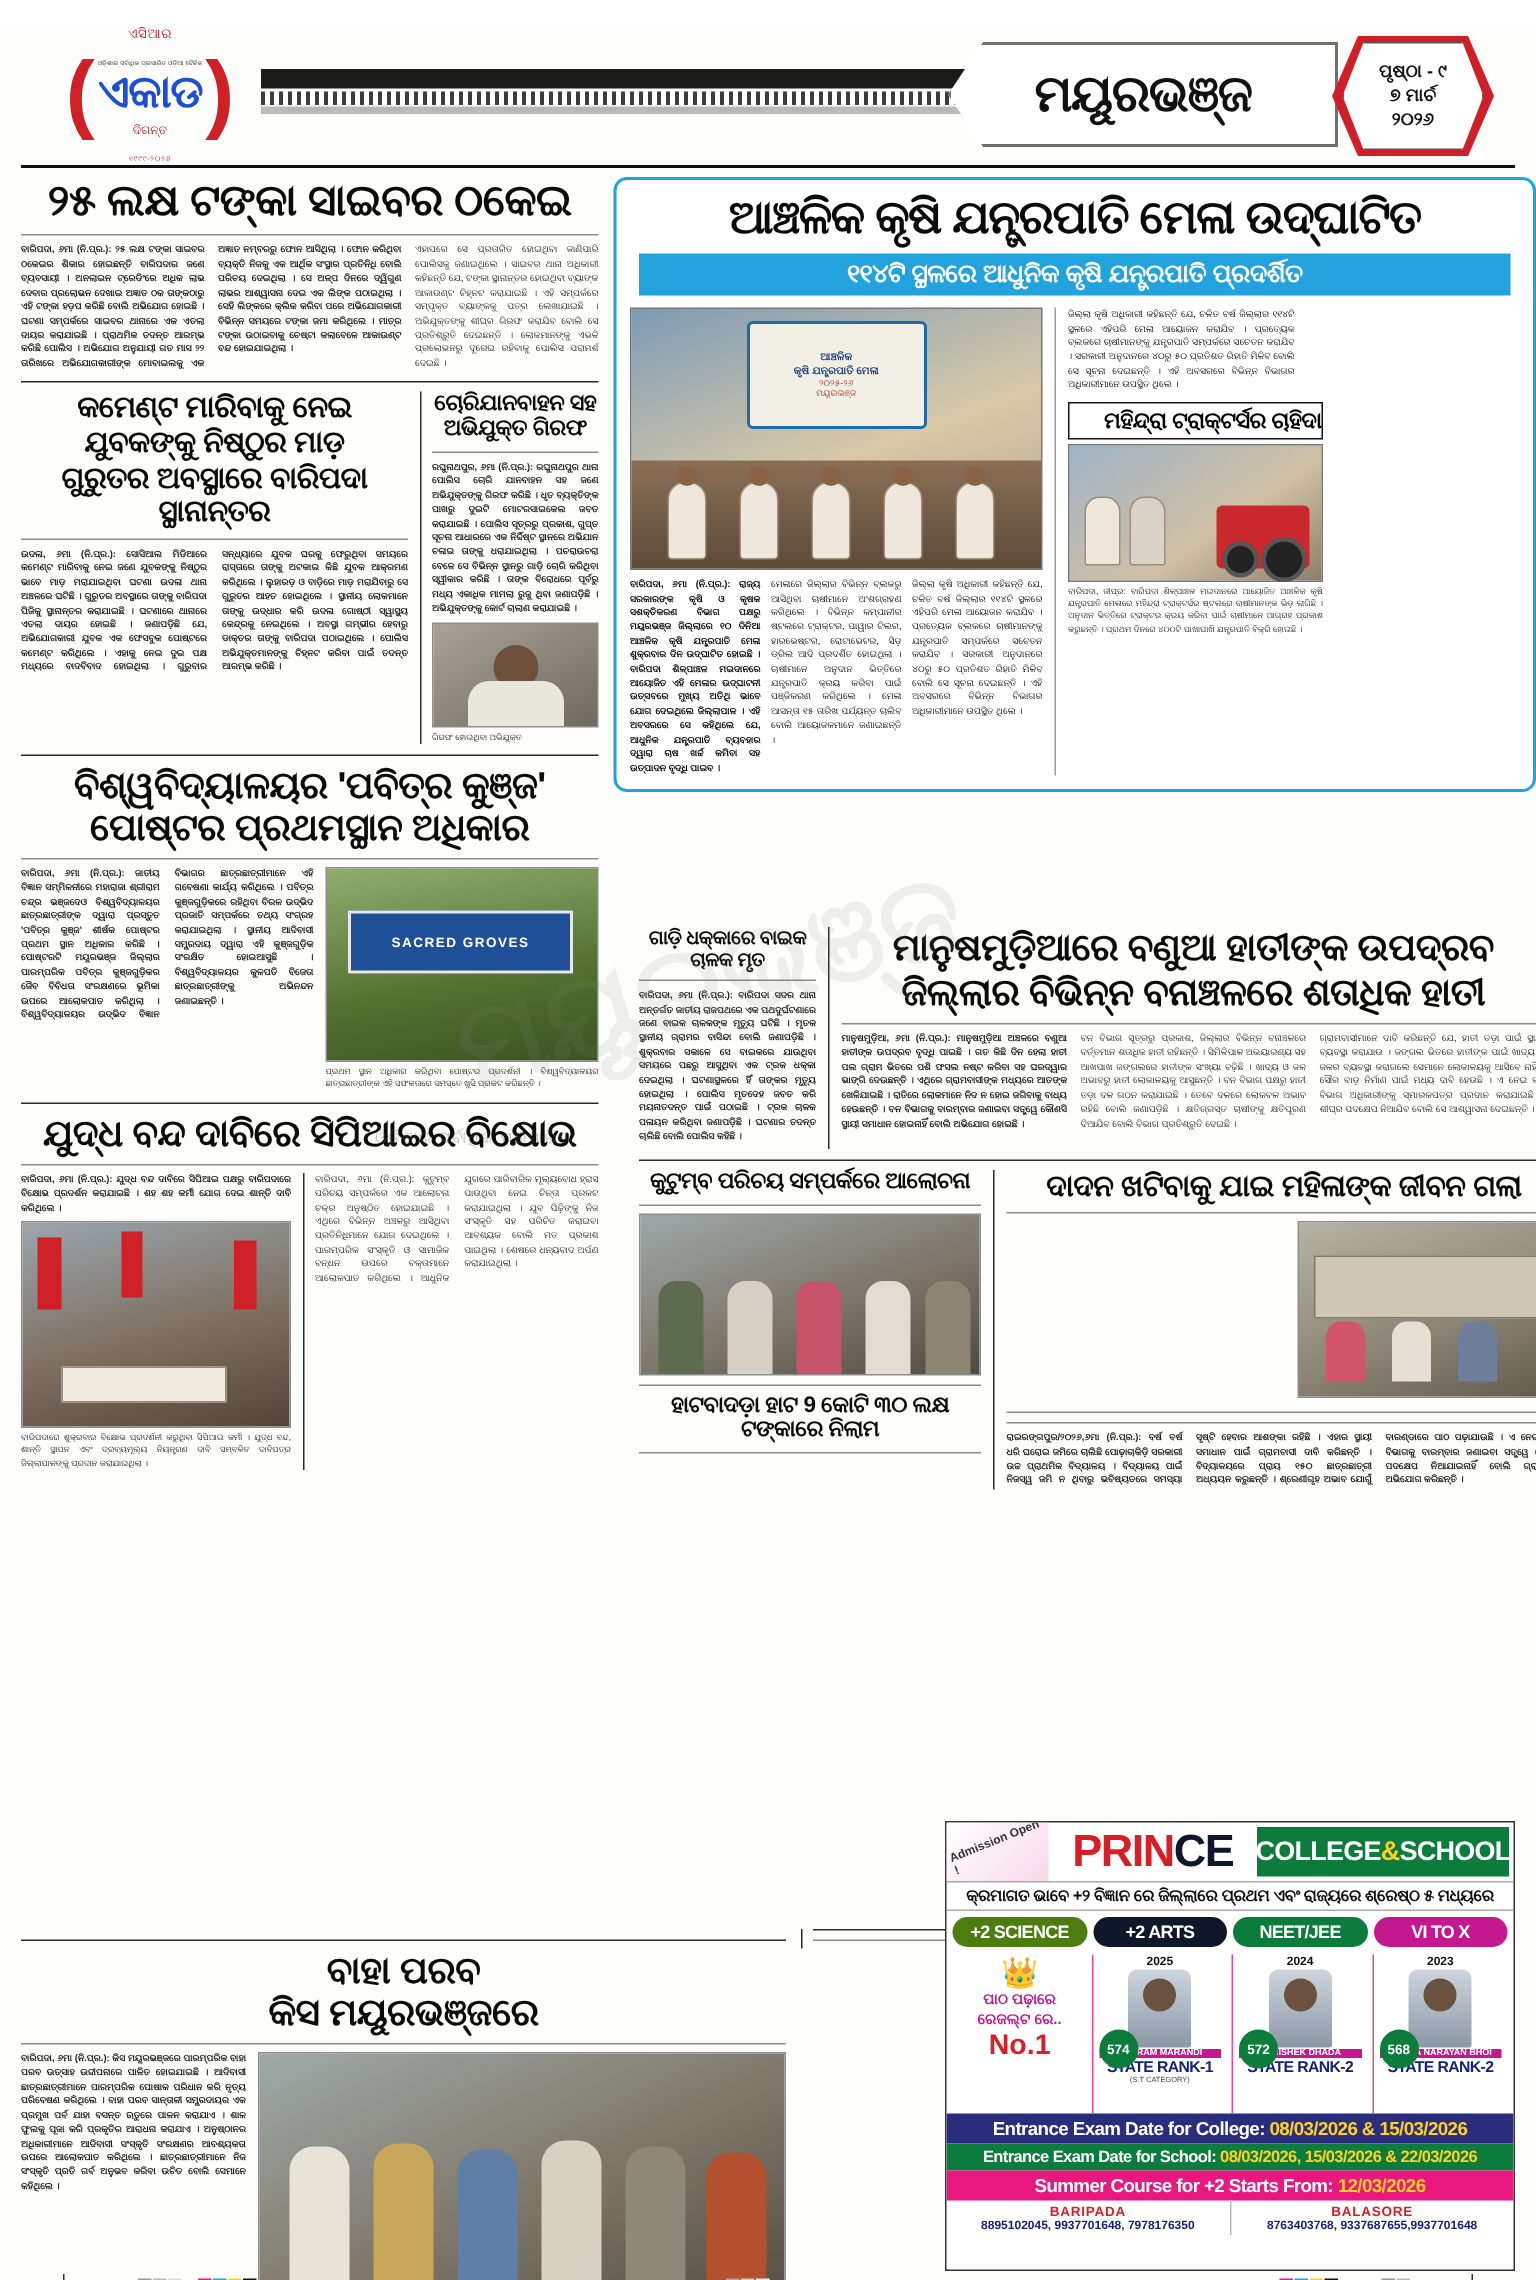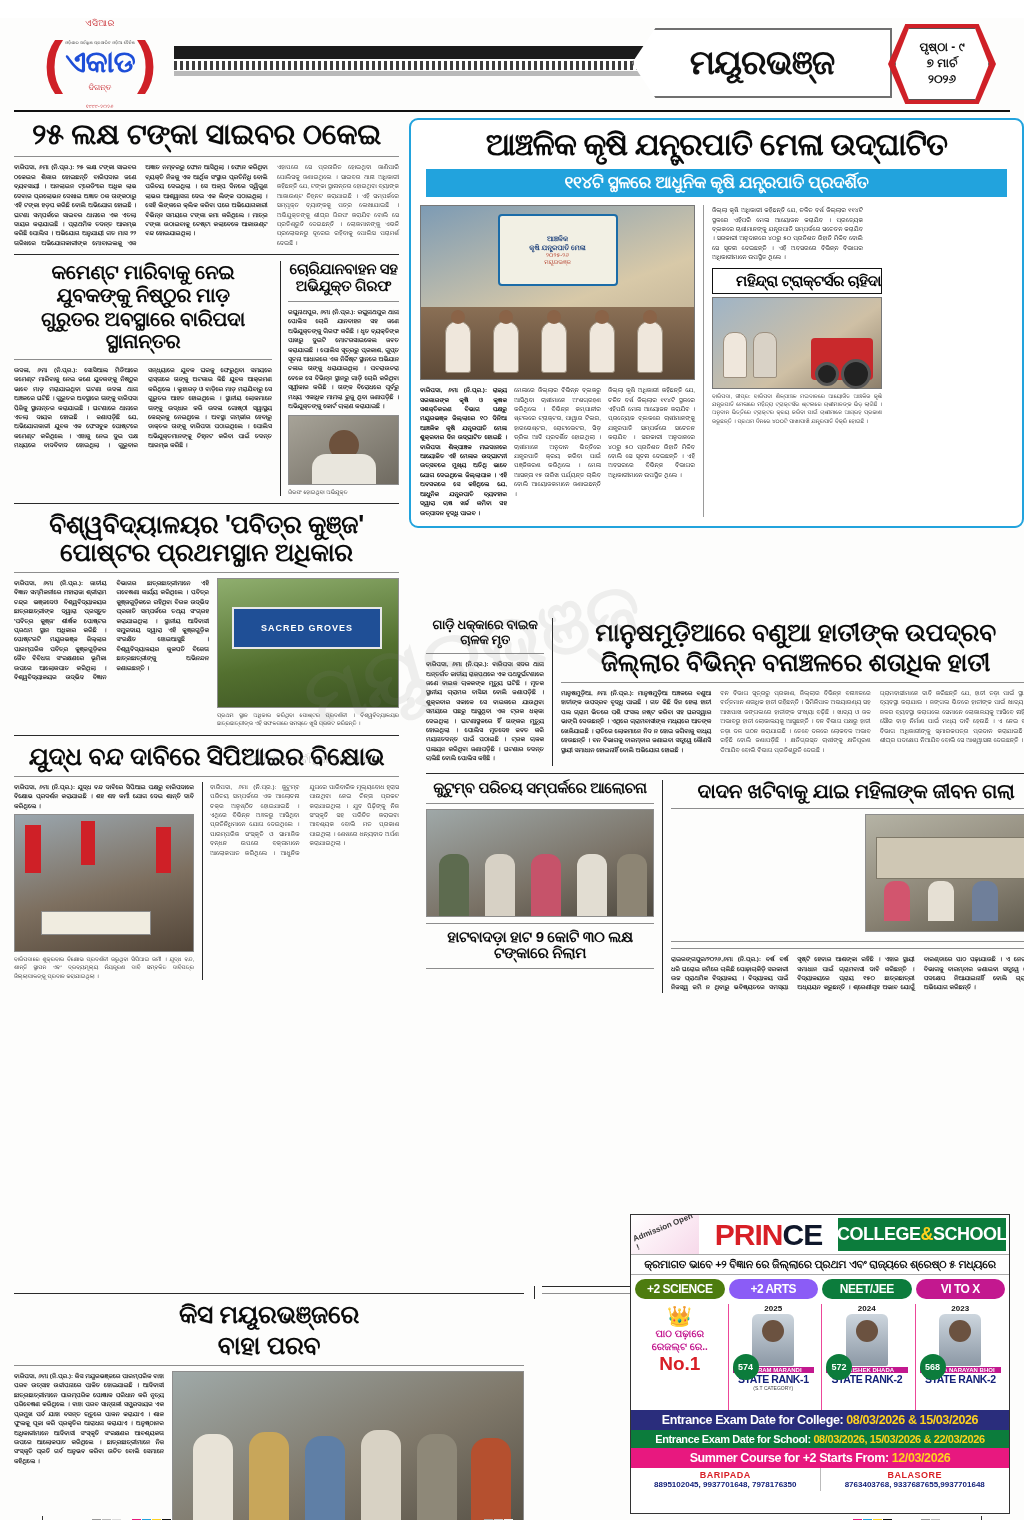--- a/index.html
+++ b/index.html
@@ -98,21 +98,21 @@
   .ad-open { position:absolute; left:2px; top:8px; transform:rotate(-22deg); font-size:8px; font-weight:bold; color:#333; line-height:1.1; }
   .ad-prince { flex:1; display:flex; align-items:center; justify-content:center; font-size:30px; font-weight:bold; letter-spacing:-1px; }
   .p-red { color:#d81f26; } .p-grn { color:#0f172a; }
   .ad-cs { width:168px; background:#0c7c3c; color:#fff; display:flex; align-items:center; justify-content:center; font-size:18px; font-weight:bold; letter-spacing:-.5px; margin:3px 3px 3px 0; }
   .ad-cs em { color:#ffd21f; font-style:normal; }
   .ad-no1 { text-align:center; font-size:15.5px; font-weight:bold; color:#14227a; padding:4px 0 3px 0; border-bottom:1px solid #aaa; }
   .ad-no1 em { color:#d81f26; font-style:normal; }
   .ad-odia { text-align:center; font-size:11px; font-weight:bold; color:#0b0b0b; padding:3px 2px; border-bottom:1px solid #aaa; letter-spacing:-.3px; }
   .ad-streams { display:flex; gap:4px; padding:4px 4px 3px 4px; }
   .ad-chip { flex:1; text-align:center; font-size:12px; font-weight:bold; color:#fff; border-radius:11px; padding:3px 0; letter-spacing:-.5px; }
-  .c1{background:#4d7c0f;} .c2{background:#8b5cf6;} .c3{background:#0c7c3c;} .c4{background:#c3188f;}
+  .c1{background:#4d7c0f;} .c2{background:#0f172a;} .c3{background:#0c7c3c;} .c4{background:#c3188f;}
   .ad-cards { display:flex; padding:2px 4px 0 4px; gap:3px; height:108px; }
   .ad-card { flex:1; position:relative; text-align:center; border-left:1px solid #ec4899; }
   .ad-card:first-child { border-left:none; }
   .ad-year { font-size:8px; font-weight:bold; color:#111; }
   .ad-face { width:42px; height:52px; margin:1px auto 0 auto; background:linear-gradient(#cdd6de,#8c98a5); border-radius:6px 6px 2px 2px; position:relative; }
   .ad-face:after { content:""; position:absolute; top:6px; left:50%; transform:translateX(-50%); width:22px; height:22px; border-radius:50%; background:#6b5240; }
   .ad-score { position:absolute; left:4px; bottom:30px; width:26px; height:26px; border-radius:50%; background:#0c7c3c; color:#fff; font-size:9px; font-weight:bold; display:flex; align-items:center; justify-content:center; }
   .ad-nm { font-size:6px; font-weight:bold; color:#fff; background:#c3188f; margin:1px 4px 0 4px; }
   .ad-rk { font-size:10.5px; font-weight:bold; color:#14227a; letter-spacing:-.4px; }
   .ad-sub { font-size:5px; color:#444; }
@@ -388,22 +388,22 @@
           <div class="hrule-thin"></div>
           <div class="cols-3 body-text">
             <p class="lead">ରାଇରଙ୍ଗପୁର/୨୦୨୬,୬ମା (ନି.ପ୍ର.): ବର୍ଷ ବର୍ଷ ଧରି ଘରୋଇ ଜମିରେ ଚାଲିଛି ପୋଢ଼ାଚାକିଡ଼ି ସରକାରୀ ଉଚ୍ଚ ପ୍ରାଥମିକ ବିଦ୍ୟାଳୟ । ବିଦ୍ୟାଳୟ ପାଇଁ ନିଜସ୍ୱ ଜମି ନ ଥିବାରୁ ଭବିଷ୍ୟତରେ ସମସ୍ୟା ସୃଷ୍ଟି ହେବାର ଆଶଙ୍କା ରହିଛି । ଏହାର ସ୍ଥାୟୀ ସମାଧାନ ପାଇଁ ଗ୍ରାମବାସୀ ଦାବି କରିଛନ୍ତି । ବିଦ୍ୟାଳୟରେ ପ୍ରାୟ ୧୫୦ ଛାତ୍ରଛାତ୍ରୀ ଅଧ୍ୟୟନ କରୁଛନ୍ତି । ଶ୍ରେଣୀଗୃହ ଅଭାବ ଯୋଗୁଁ ବାରଣ୍ଡାରେ ପାଠ ପଢ଼ାଯାଉଛି । ଏ ନେଇ ଶିକ୍ଷା ବିଭାଗକୁ ବାରମ୍ବାର ଜଣାଇବା ସତ୍ତ୍ୱେ କୌଣସି ପଦକ୍ଷେପ ନିଆଯାଇନାହିଁ ବୋଲି ଗ୍ରାମବାସୀ ଅଭିଯୋଗ କରିଛନ୍ତି ।</p>
           </div>
         </div>
       </div>
     </div>
 
     <div style="position:absolute; left:0; top:1168px; width:510px;">
       <div class="hrule"></div>
+      <div class="hl hl-lg ctr" style="margin-top:3px;">ବାହା ପରବ</div>
       <div class="hl hl-lg ctr">କିସ ମୟୂରଭଞ୍ଜରେ</div>
-      <div class="hl hl-lg ctr" style="margin-top:3px;">ବାହା ପରବ</div>
       <div class="hrule-thin"></div>
       <div style="display:flex; gap:8px;">
         <div style="width:150px;" class="body-text">
           <p class="lead">ବାରିପଦା, ୬ମା (ନି.ପ୍ର.): କିସ ମୟୂରଭଞ୍ଜରେ ପାରମ୍ପରିକ ବାହା ପରବ ଉତ୍ସାହ ଉଦ୍ଦୀପନାରେ ପାଳିତ ହୋଇଯାଇଛି । ଆଦିବାସୀ ଛାତ୍ରଛାତ୍ରୀମାନେ ପାରମ୍ପରିକ ପୋଷାକ ପରିଧାନ କରି ନୃତ୍ୟ ପରିବେଷଣ କରିଥିଲେ । ବାହା ପରବ ସାନ୍ତାଳୀ ସମ୍ପ୍ରଦାୟର ଏକ ପ୍ରମୁଖ ପର୍ବ ଯାହା ବସନ୍ତ ଋତୁରେ ପାଳନ କରାଯାଏ । ଶାଳ ଫୁଲକୁ ପୂଜା କରି ପ୍ରକୃତିର ଆରାଧନା କରାଯାଏ । ଅନୁଷ୍ଠାନର ଅଧିକାରୀମାନେ ଆଦିବାସୀ ସଂସ୍କୃତି ସଂରକ୍ଷଣର ଆବଶ୍ୟକତା ଉପରେ ଆଲୋକପାତ କରିଥିଲେ । ଛାତ୍ରଛାତ୍ରୀମାନେ ନିଜ ସଂସ୍କୃତି ପ୍ରତି ଗର୍ବ ଅନୁଭବ କରିବା ଉଚିତ ବୋଲି ସେମାନେ କହିଥିଲେ ।</p>
         </div>
         <div style="width:352px;">
           <div class="photo" style="height:160px; background:linear-gradient(155deg,#9fa9a8,#7f786a 55%,#565045);">
             <div style="position:absolute;left:20px;bottom:0;width:40px;height:96px;border-radius:16px 16px 0 0;background:#e8e3d7;"></div>
             <div style="position:absolute;left:76px;bottom:0;width:40px;height:98px;border-radius:16px 16px 0 0;background:#c8a65a;"></div>
             <div style="position:absolute;left:132px;bottom:0;width:40px;height:94px;border-radius:16px 16px 0 0;background:#5f7fa6;"></div>

